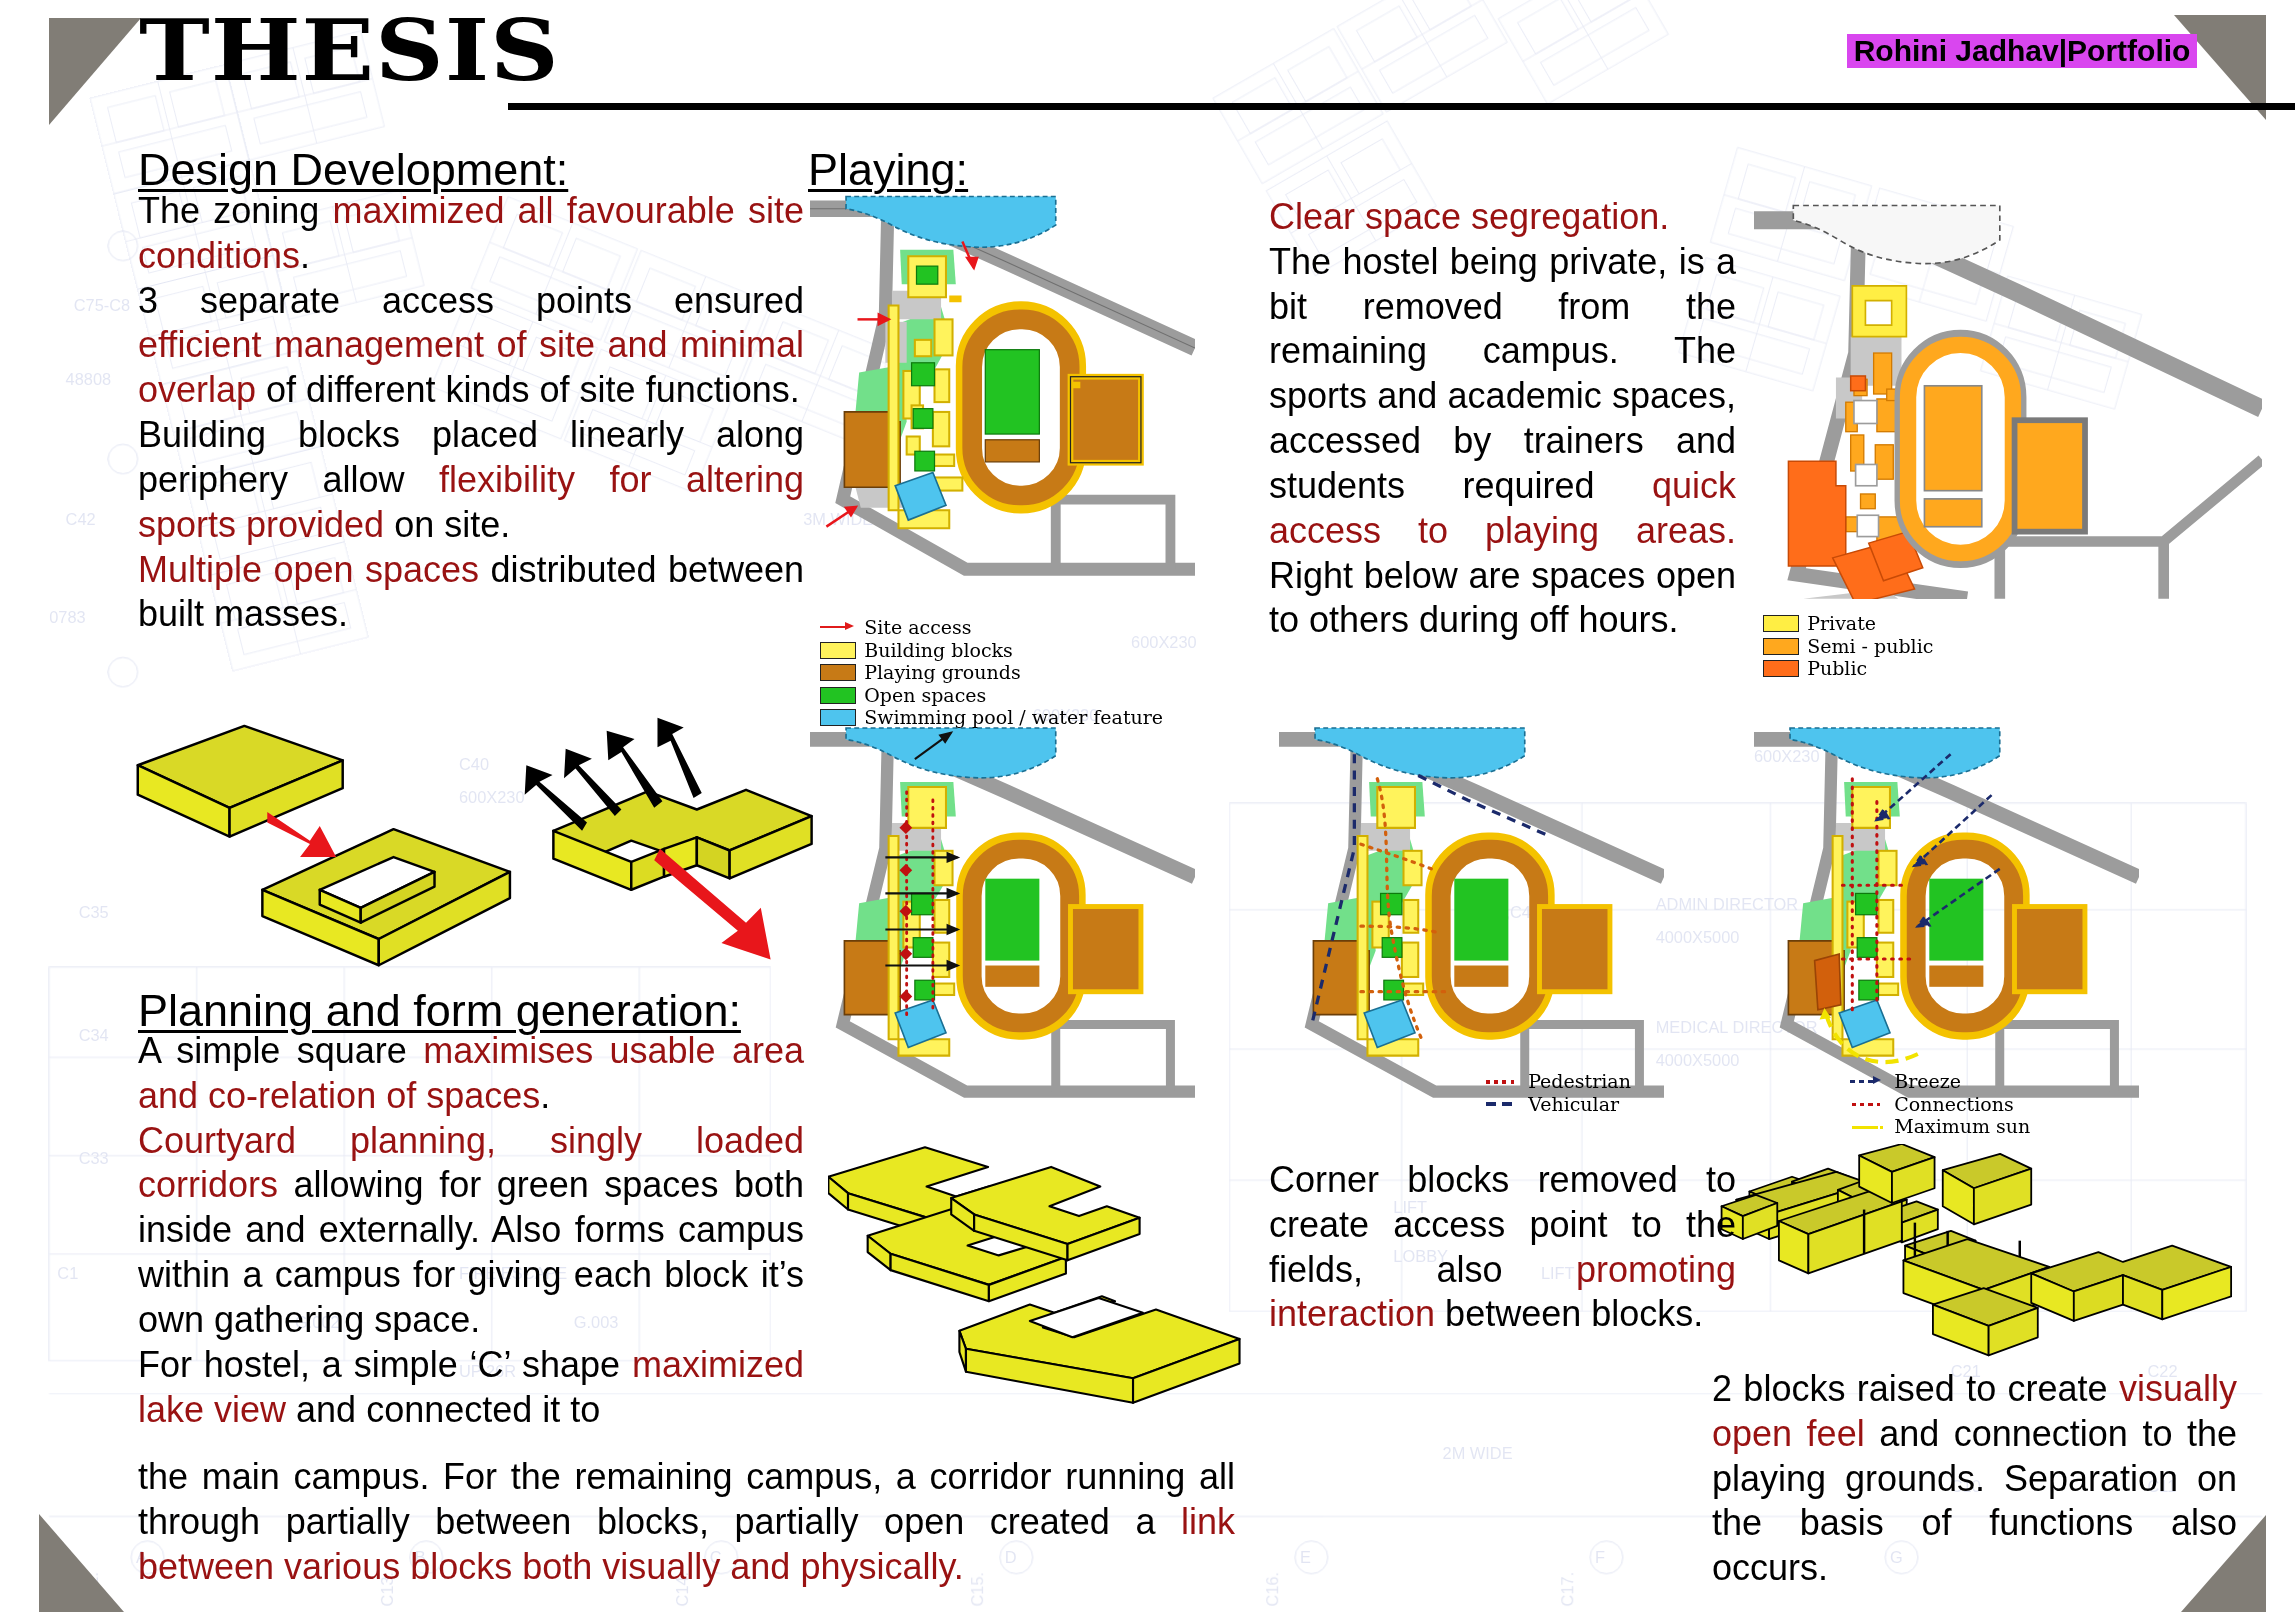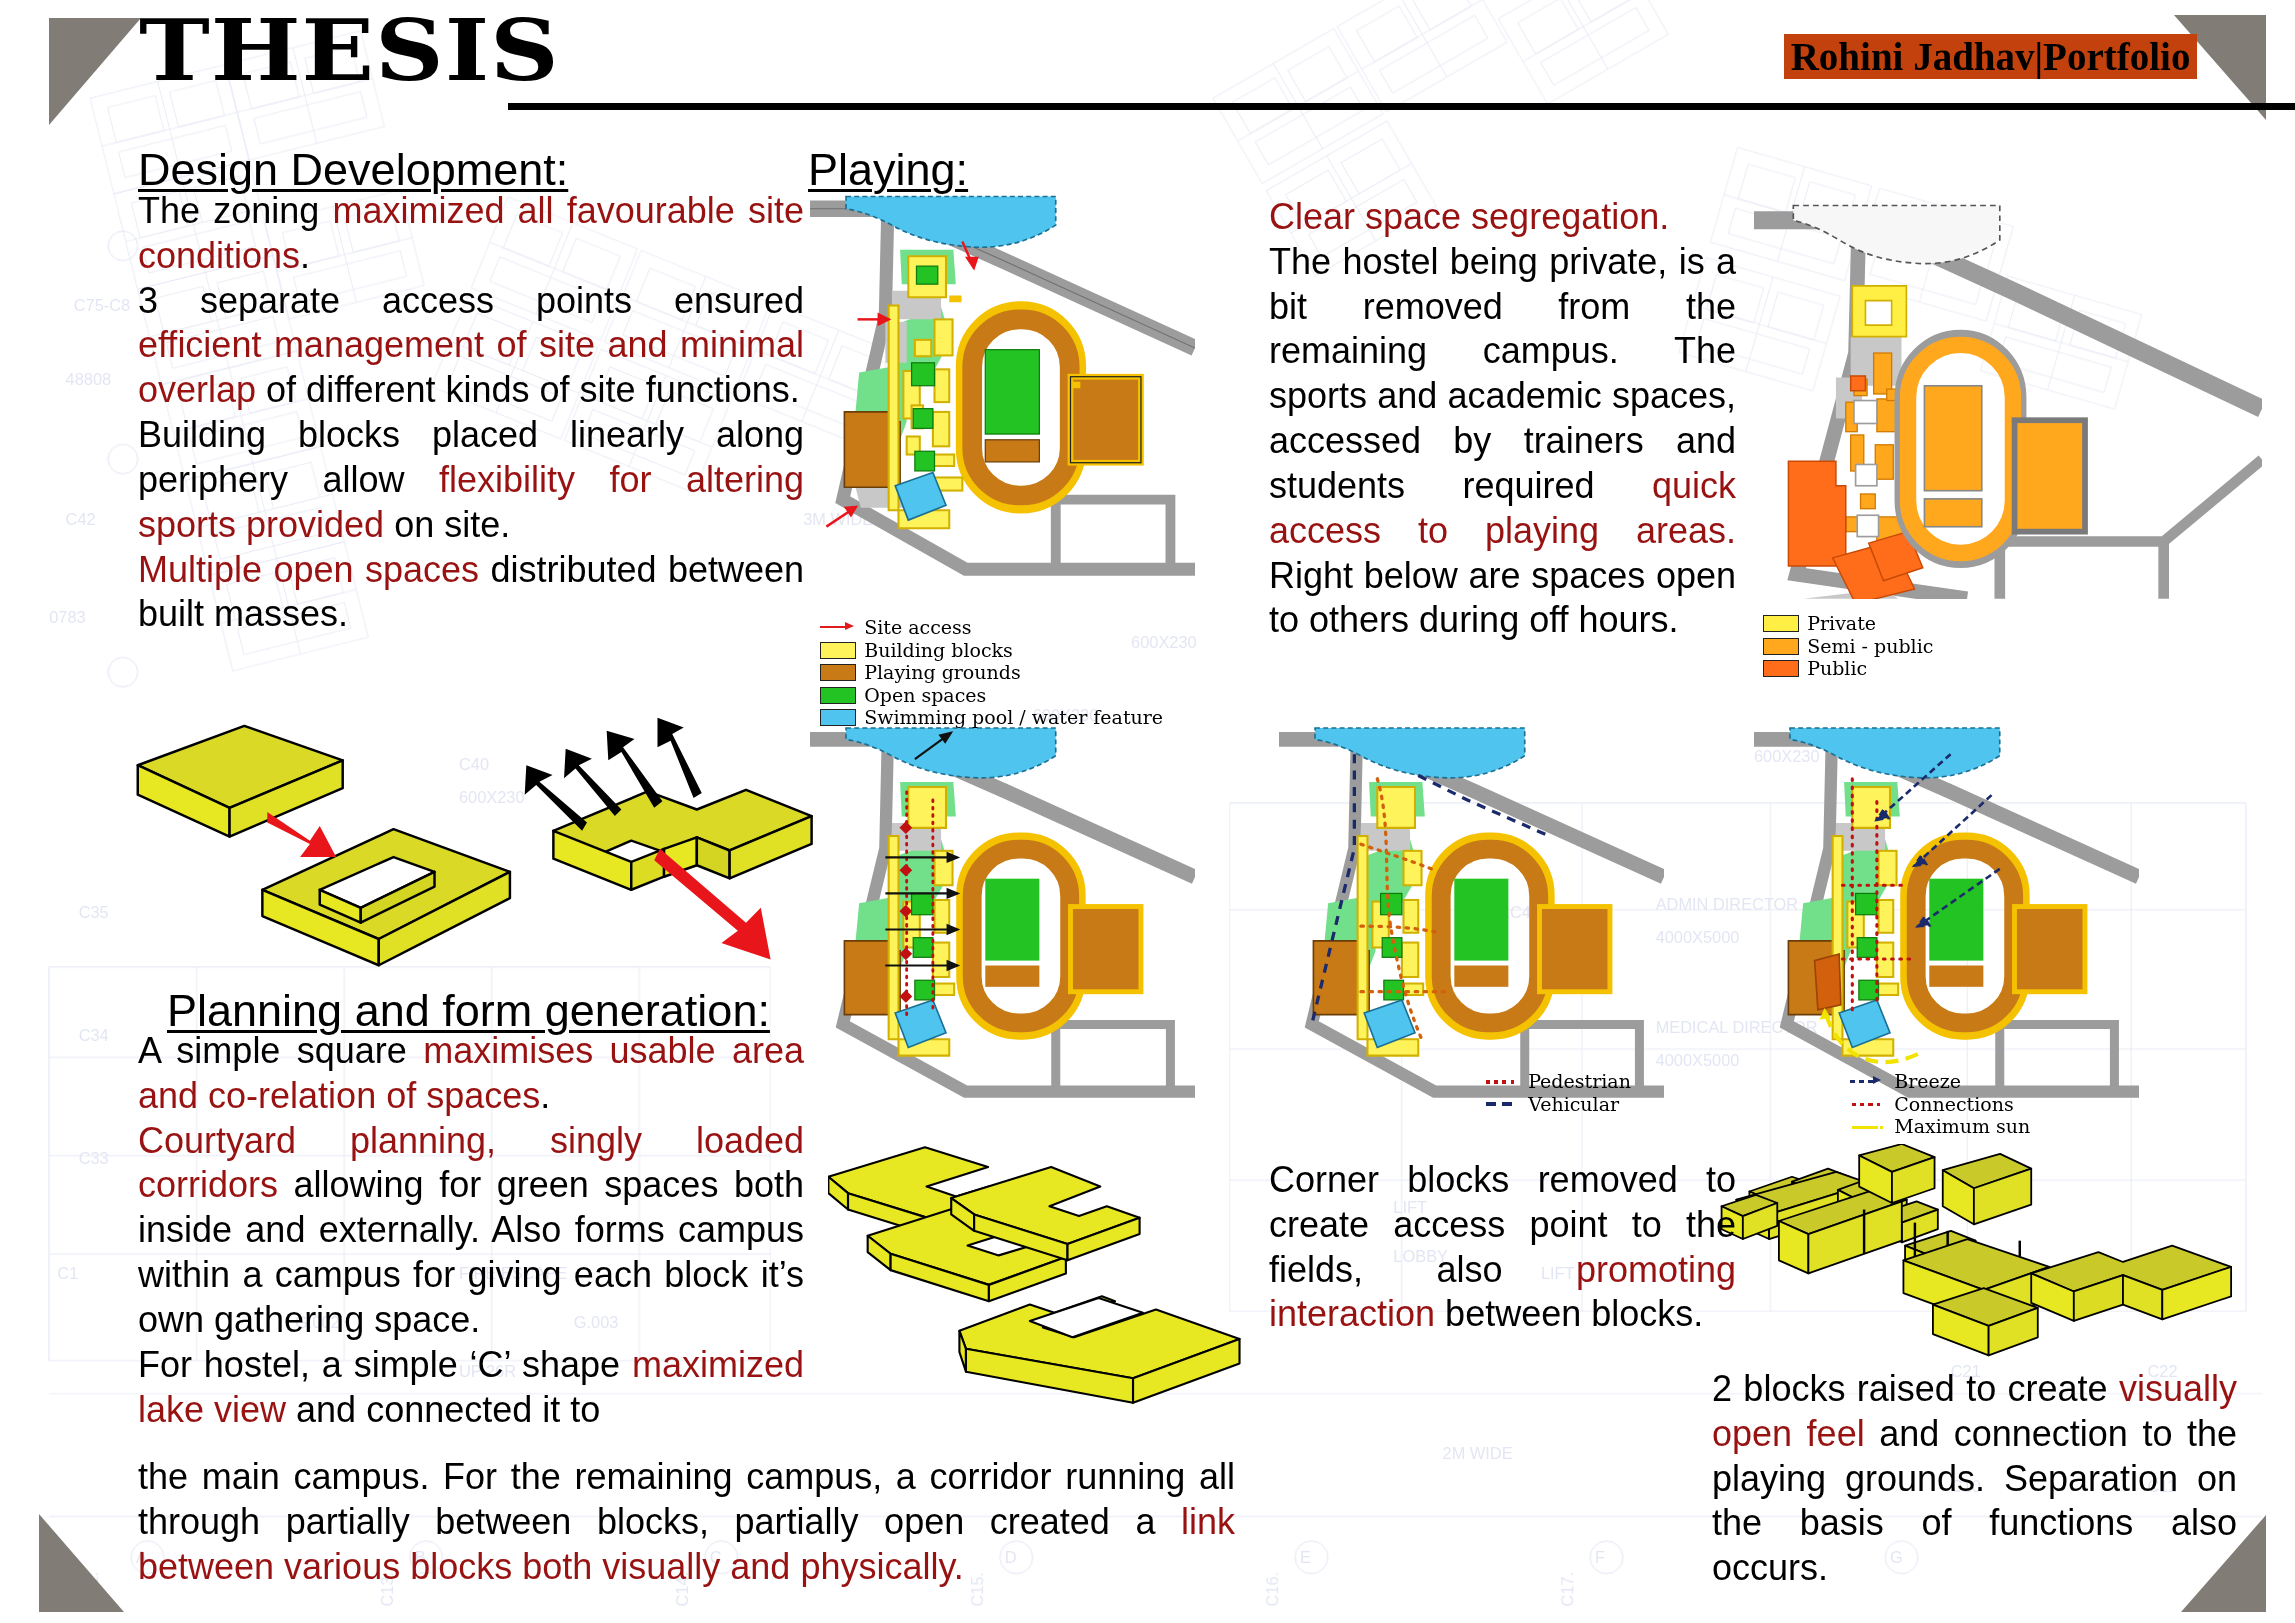--- a/index.html
+++ b/index.html
@@ -36,28 +36,28 @@
     color: #000;
     line-height: 1;
     transform: scaleX(1.12);
     transform-origin: left top;
   }
   .header-rule {
     position: absolute; left: 508px; top: 103px; right: 0px; height: 7.4px; background: #000;
   }
   .author {
     position: absolute; right: 98px; top: 34px;
-    font-family: Liberation Serif, serif;
+    font-family: Liberation Sans, sans-serif;
     font-weight: 700;
-    font-size: 39px;
+    font-size: 30px;
     color: #000;
     letter-spacing: 0px;
     white-space: nowrap;
     z-index: 8;
-    background: #c2410c;
+    background: #d946ef;
     padding: 0 6.6px;
   }
 
   
   .txt { position: absolute; z-index: 5; color: #000; }
   .sec-head {
     font-size: 45px; line-height: 1.18;
     text-decoration: underline;
     text-underline-offset: 4.1px;
     text-decoration-thickness: 2.5px;
@@ -256,21 +256,21 @@
 <div class="header">
   <div class="header-rule"></div>
   <div class="thesis-title">THESIS</div>
   <div class="author">Rohini Jadhav|Portfolio</div>
 </div>
 
 <div class="txt sec-head" style="left:138px; top:143px; width:574px;">Design Development:</div>
 
 <div class="txt para" style="left:138px; top:189px; width:666px;"><span>The zoning </span><span class="red">maximized all favourable site conditions</span><span>.</span><br><span>3 separate access points ensured </span><span class="red">efficient management of site and minimal overlap</span><span> of different kinds of site functions.</span><br><span>Building blocks placed linearly along periphery allow </span><span class="red">flexibility for altering sports provided</span><span> on site.</span><br><span class="red">Multiple open spaces</span><span> distributed between built masses.</span></div>
 
-<div class="txt sec-head" style="left:138px; top:984px; width:623px;margin-left:29px;">Planning and form generation:</div>
+<div class="txt sec-head" style="left:138px; top:984px; width:623px;">Planning and form generation:</div>
 
 <div class="txt para" style="left:138px; top:1029px; width:666px;"><span>A simple square </span><span class="red">maximises usable area and co-relation of spaces</span><span>.</span><br><span class="red">Courtyard planning, singly loaded corridors</span><span> allowing for green spaces both inside and externally. Also forms campus within a campus for giving each block it’s own gathering space.</span><br><span>For hostel, a simple ‘C’ shape </span><span class="red">maximized lake view</span><span> and connected it to</span></div>
 
 <div class="txt para" style="left:138px; top:1455px; width:1097px;"><span>the main campus. For the remaining campus, a corridor running all through partially between blocks, partially open created a </span><span class="red">link between various blocks both visually and physically.</span></div>
 
 <svg class="diag" style="left:123px; top:693px; width:705px; height:283px;" viewBox="0 0 860 345">
   <g stroke="#000" stroke-width="3" stroke-linejoin="round">
 
     <polygon points="18,88 148,40 268,82 130,140" fill="#d9d926"></polygon>
     <polygon points="18,88 130,140 130,175 18,124" fill="#e8e822"></polygon>

